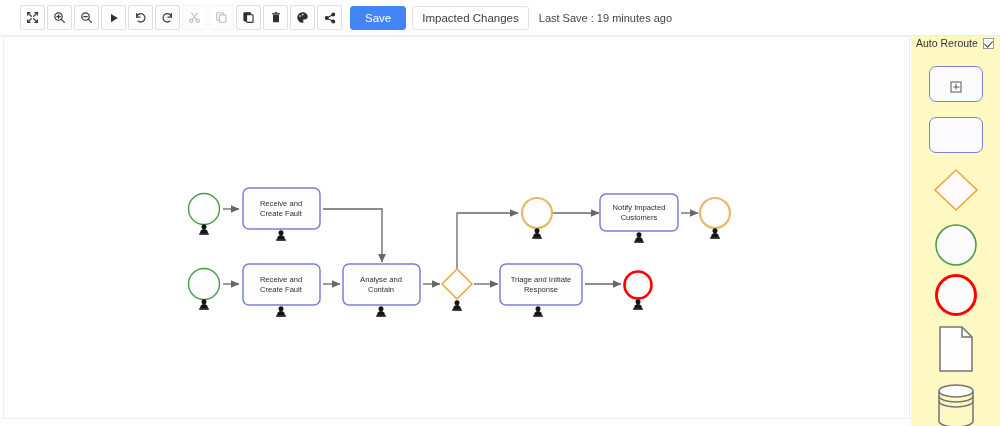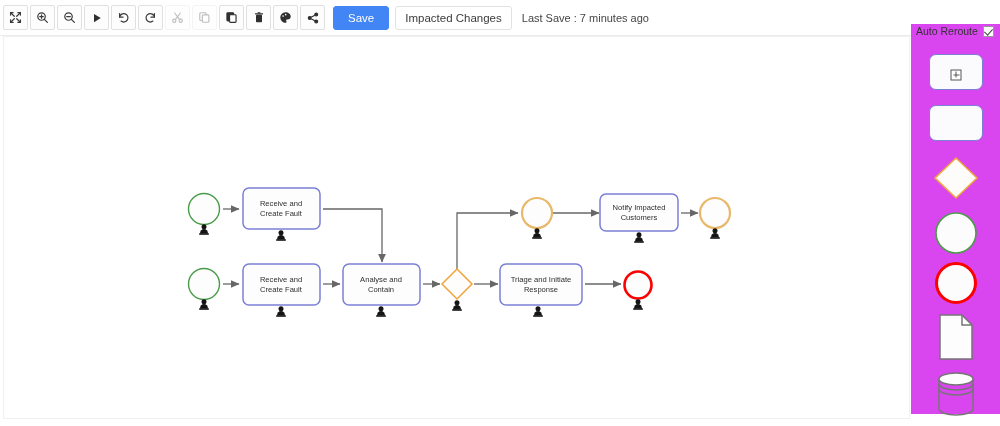--- a/index.html
+++ b/index.html
@@ -10,21 +10,21 @@
     font-family: "Liberation Sans", sans-serif;
     overflow: hidden;
   }
   #app { position: relative; width: 1000px; height: 426px; background: #fff; }
 
   
   .toolbar {
     position: absolute; left: 0; top: 0;
     width: 1000px; height: 36px;
     display: flex; align-items: center;
-    padding-left: 3px;
+    padding-left: 20px;
     background: #fff;
     border-bottom: 1px solid #ececec;
   }
   .tbtn {
     width: 25px; height: 25px;
     margin-right: 2px;
     border: 1px solid #e0e0e0;
     border-radius: 2px;
     background: #fdfdfd;
     display: flex; align-items: center; justify-content: center;
@@ -67,23 +67,23 @@
     left: 3px; top: 36px;
     width: 907px; height: 383px;
     border: 1px solid #f0f0f0;
     background: #fff;
     overflow: hidden;
   }
   .canvas svg { position: absolute; left: 0; top: 0; }
 
   
   .palette {
-    position: absolute; left: 911px; top: 24px;
+    position: absolute; left: 911px; top: 36px;
     width: 89px; height: 390px;
-    background: #d946ef;
+    background: #fef9c3;
   }
   .auto-reroute {
     position: absolute; left: 5px; top: 1px;
     display: flex; align-items: center; gap: 5px;
     font-size: 10.5px; color: #333;
     white-space: nowrap;
   }
   .cbx {
     width: 11px; height: 11px;
     border: 1px solid #9a9a9a;
@@ -218,21 +218,21 @@
       <svg width="12" height="12" viewBox="0 0 16 16" fill="none" stroke="#2f2f2f" stroke-width="1.5">
         <circle cx="12.3" cy="3.3" r="1.9" fill="#2f2f2f"></circle>
           <circle cx="12.3" cy="12.7" r="1.9" fill="#2f2f2f"></circle>
         <circle cx="3.6" cy="8" r="1.9" fill="#2f2f2f"></circle>
           <path d="M5.3 7.1 L10.6 4.2 M5.3 8.9 L10.6 11.8"></path>
       </svg>
     </div>
 
     <button class="txtbtn primary">Save</button>
     <button class="txtbtn">Impacted Changes</button>
-    <span class="lastsave">Last Save : 7 minutes ago</span>
+    <span class="lastsave">Last Save : 19 minutes ago</span>
   </div>
 
   <div class="canvas">
     <svg width="907" height="383" viewBox="0 0 907 383">
       <defs>
         <marker id="arw" markerWidth="7" markerHeight="7" refX="6.2" refY="3" orient="auto">
           <path d="M0 0 L6.6 3 L0 6 Z" fill="#676767"></path>
         </marker>
         <g id="actor">
           <circle cx="0" cy="-4.2" r="2.5" fill="#141414"></circle>

